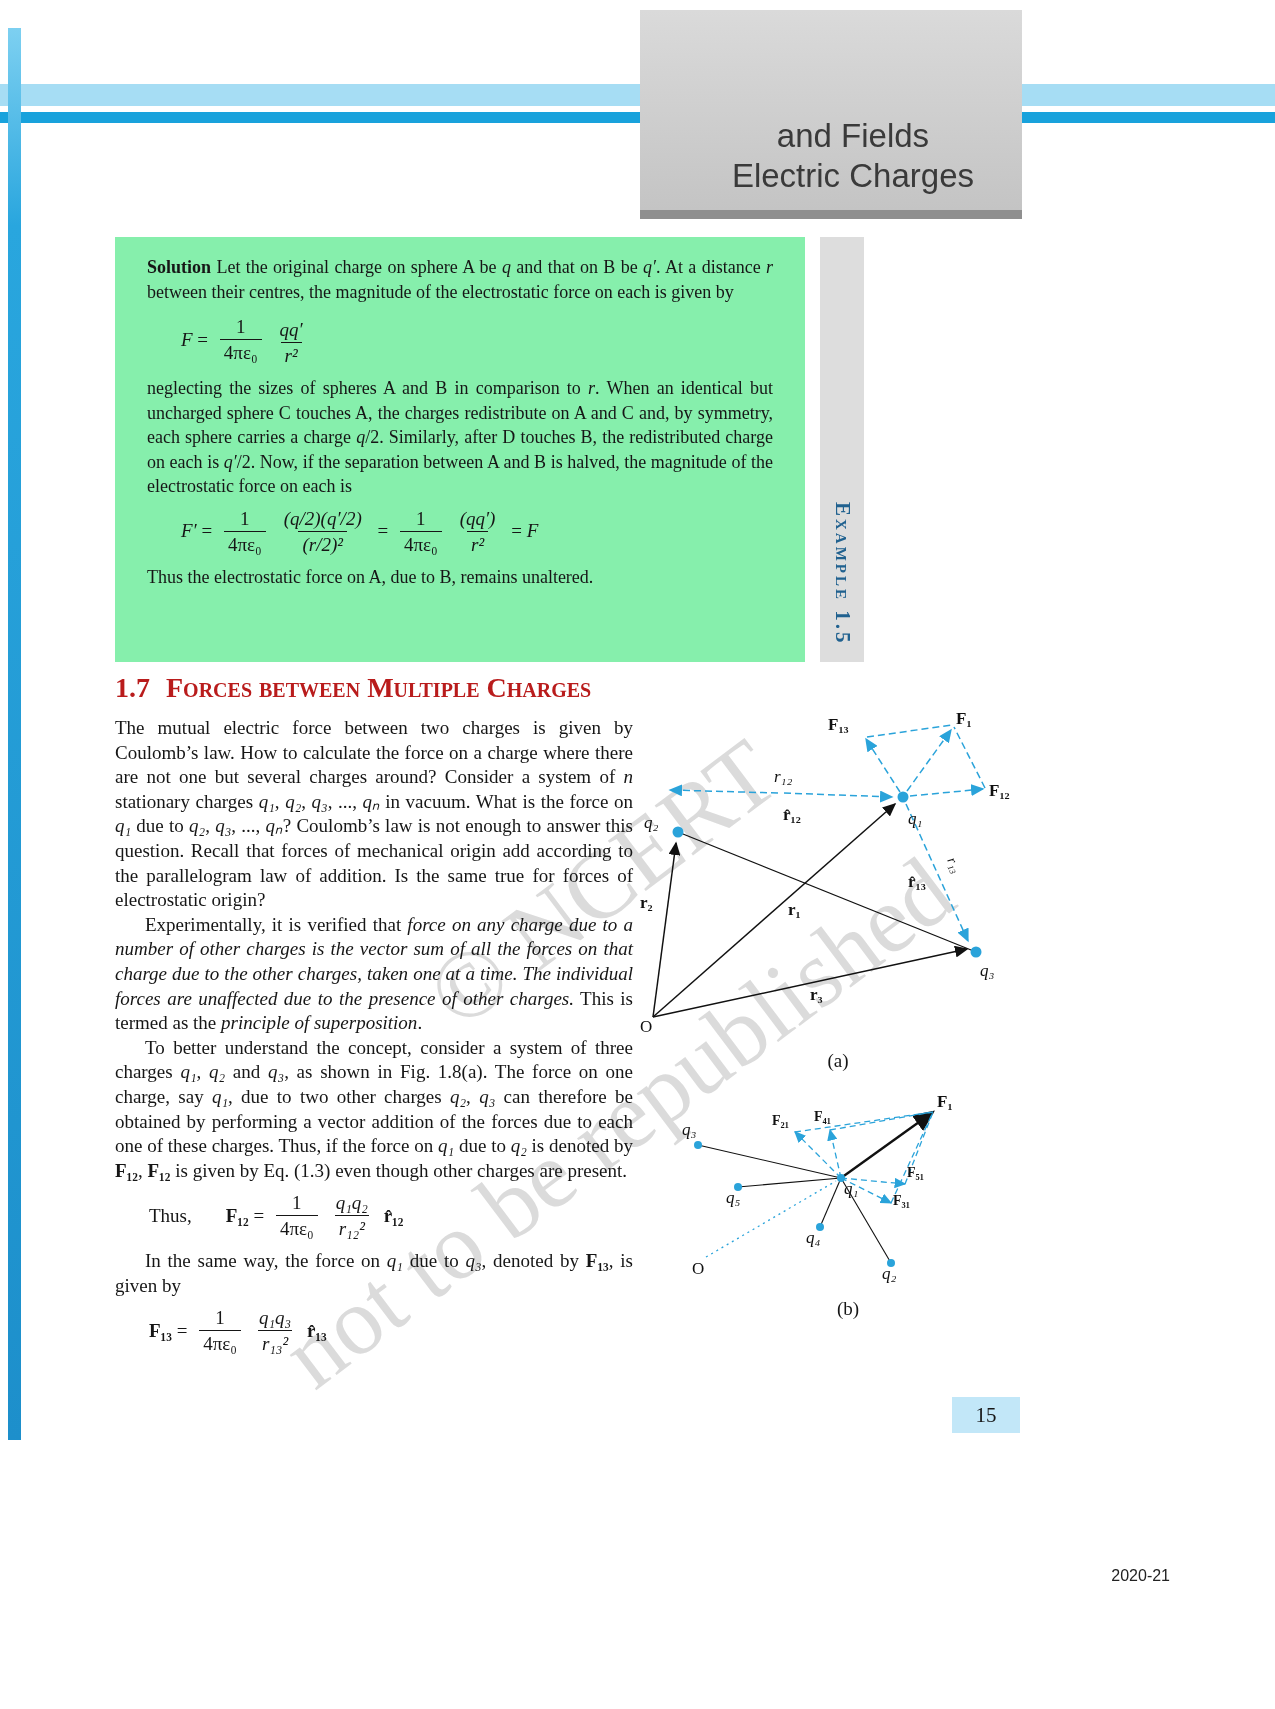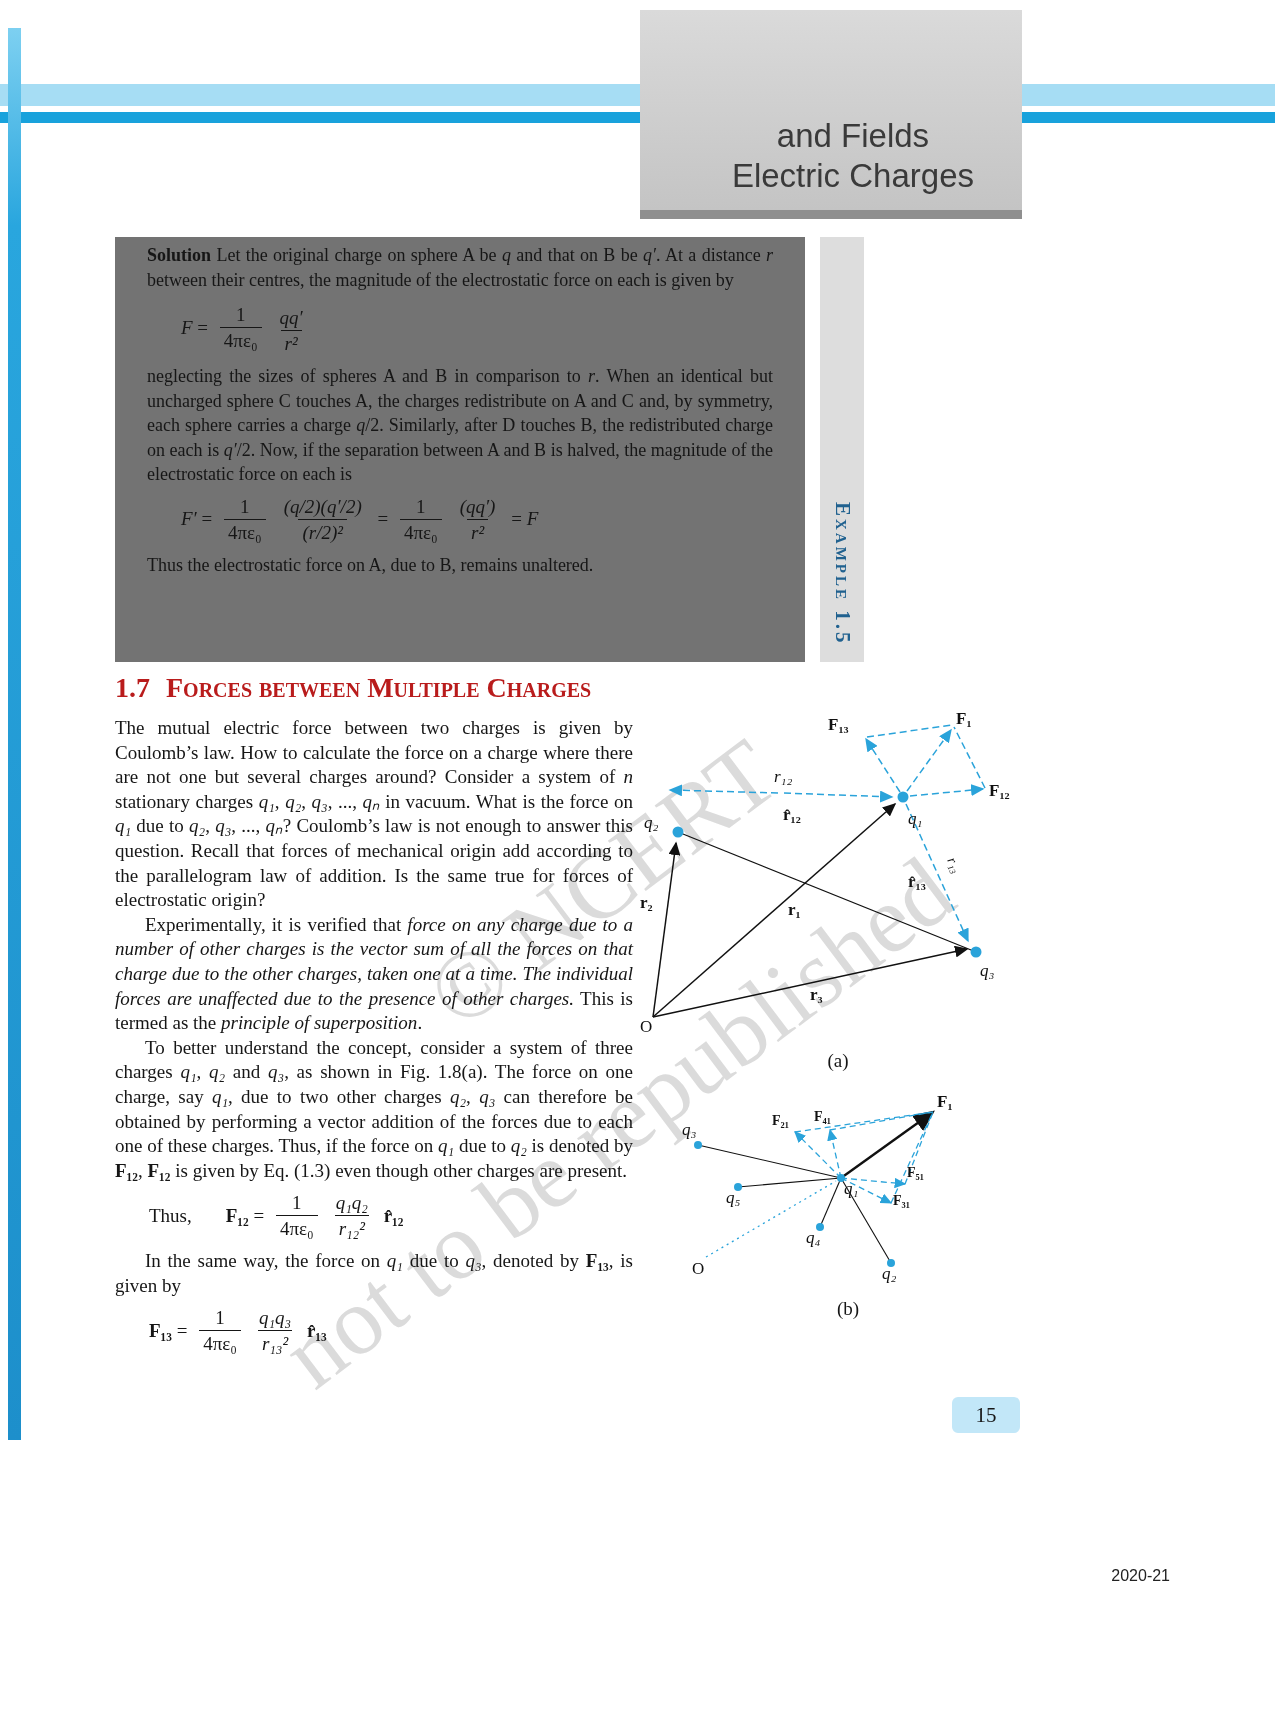--- a/index.html
+++ b/index.html
@@ -19,22 +19,22 @@
            background:linear-gradient(180deg,#7dd0f1 0%,#29a6de 14%,#1d8fcb 100%);}
 
   
   .chapter-box{position:absolute;left:640px;top:10px;width:382px;height:200px;z-index:2;
                background:linear-gradient(180deg,#dadada,#c4c4c4);}
   .chapter-rule{position:absolute;left:640px;top:210px;width:382px;height:9px;background:#8f8f8f;z-index:2;}
   .chapter-title{position:absolute;right:48px;bottom:14px;text-align:center;
                  font-family:"Liberation Sans",sans-serif;font-size:33px;color:#3a3a3a;line-height:1.22;}
 
   
-  .solution-box{position:absolute;left:115px;top:237px;width:690px;height:425px;background:#737373;
-                padding:6px 32px 0;box-sizing:border-box;z-index:2;
+  .solution-box{position:absolute;left:115px;top:237px;width:690px;height:425px;background:#86efac;
+                padding:18px 32px 0;box-sizing:border-box;z-index:2;
                 font-size:18px;line-height:24.5px;text-align:justify;}
   .solution-box p{margin:0;}
   .example-strip{position:absolute;left:820px;top:237px;width:44px;height:425px;background:#dddddd;z-index:2;
                  display:flex;align-items:flex-end;justify-content:center;padding-bottom:16px;box-sizing:border-box;}
   .example-text{writing-mode:vertical-rl;font-variant:small-caps;letter-spacing:3px;
                 font-size:21px;color:#20618f;font-weight:bold;}
 
   
   .section-heading{position:absolute;left:115px;top:672px;z-index:2;font-weight:bold;
                    font-size:28px;color:#b91c1c;font-variant:small-caps;}
@@ -60,21 +60,21 @@
   .fig-sub{text-align:center;font-size:19px;margin-top:4px;}
   .flab{font-family:"Liberation Serif",serif;font-style:italic;font-size:17px;fill:#111;}
   .fbold{font-weight:bold;font-style:normal;}
   .fsm{font-size:14px;}
   .fig-caption{position:absolute;left:655px;top:1335px;width:370px;z-index:2;text-align:center;
                font-size:18.5px;color:#2e9fd4;line-height:1.4;}
   .cap-label{font-weight:bold;color:#189cd8;margin-right:7px;}
 
   
   .page-num{position:absolute;left:952px;top:1397px;width:68px;height:36px;background:#c2e7f8;z-index:2;
-            display:flex;align-items:center;justify-content:center;font-size:21px;border-radius:6px;}
+            display:flex;align-items:center;justify-content:center;font-size:21px;}
   .footer{position:absolute;left:0;top:1567px;width:1170px;text-align:right;z-index:2;
           font-family:"Liberation Sans",sans-serif;font-size:16px;color:#222;}
 </style>
 </head>
 <body>
 
 <div class="page">
 
   <div class="wm wm1">© NCERT</div>
   <div class="wm wm2">not to be republished</div>

